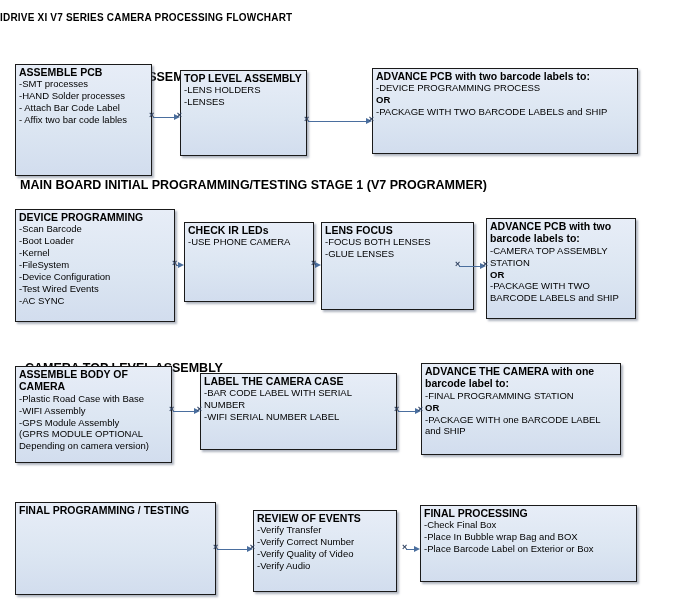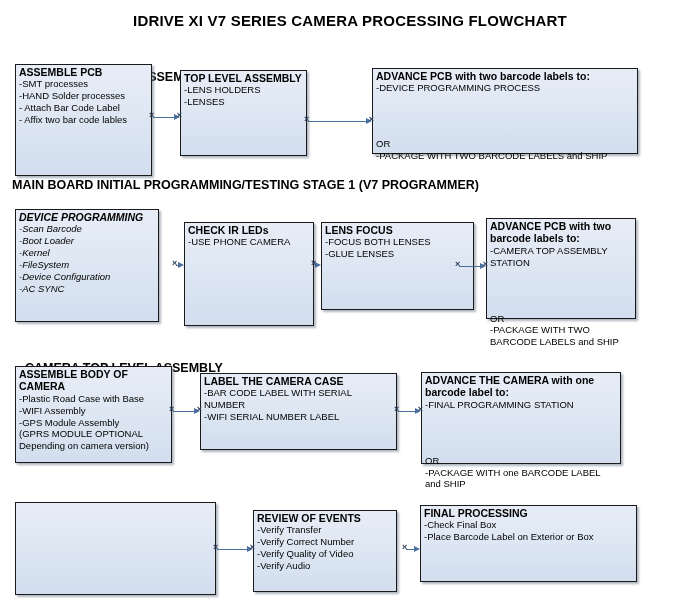--- a/index.html
+++ b/index.html
@@ -4,35 +4,35 @@
 <style>
   * { margin:0; padding:0; box-sizing:border-box; }
   html, body { background:#ffffff; }
   body { width:700px; height:610px; font-family:"Liberation Sans", sans-serif; color:#000; }
   :root { --box-fill:#dce6f2; --box-border:#1a1a1a; --arrow:#4a6e9e; }
 
   .canvas { position:relative; width:700px; height:610px; background:#fff; overflow:hidden; }
 
   .title {
     position:absolute; top:12px; left:0; width:100%;
-    text-align:center; font-size:15px; font-weight:bold; letter-spacing:0.2px;
+    font-size:10px; font-weight:bold; letter-spacing:0.2px;
   }
   .heading {
     position:absolute; font-size:12.5px; font-weight:bold; white-space:nowrap;
   }
   .box {
     position:absolute;
     background:linear-gradient(180deg, #e7edf7 0%, var(--box-fill) 55%, #d2ddee 100%);
     border:1px solid var(--box-border);
     padding:1px 3px 2px 3px;
     box-shadow:1.5px 1.5px 2px rgba(110,120,140,0.55);
   }
   .btitle { font-size:10.5px; font-weight:bold; line-height:1.18; }
   .bline  { font-size:9.5px;  line-height:1.25; }
-  .bline.bold { font-weight:normal;margin-top:44px; }
+  .bline.bold { font-weight:bold; }
 
   .arrow { position:absolute; height:9px; }
   .arrow .line {
     position:absolute; left:1px; right:5px; top:4px;
     border-top:1px solid var(--arrow);
   }
   .arrow .head {
     position:absolute; right:0; top:1px; width:0; height:0;
     border-left:6px solid var(--arrow);
     border-top:3.5px solid transparent;
@@ -88,35 +88,36 @@
       <span class="xm start"></span>
       <span class="xm end"></span>
   </div>
   <div class="arrow" style="left:307px; top:117px; width:65px;">
     <span class="line"></span>
       <span class="head"></span>
       <span class="xm start"></span>
       <span class="xm end"></span>
   </div>
 
-  <div class="heading" style="left:12px; top:178px;">MAIN BOARD INITIAL PROGRAMMING/TESTING STAGE 1 (V7 PROGRAMMER)</div>
-
-  <div class="box" style="left:15px; top:209px; width:144px; height:113px;font-style:italic;">
+  <div class="heading" style="left:20px; top:178px;">MAIN BOARD INITIAL PROGRAMMING/TESTING STAGE 1 (V7 PROGRAMMER)</div>
+
+  <div class="box" style="left:15px; top:209px; width:160px; height:113px;">
     <div class="btitle">DEVICE PROGRAMMING</div>
     <div class="blines">
         <div class="bline">-Scan Barcode</div>
         <div class="bline">-Boot Loader</div>
         <div class="bline">-Kernel</div>
         <div class="bline">-FileSystem</div>
         <div class="bline">-Device Configuration</div>
+        <div class="bline">-Test Wired Events</div>
         <div class="bline">-AC SYNC</div>
       </div>
   </div>
 
-  <div class="box" style="left:184px; top:222px; width:130px; height:104px;">
+  <div class="box" style="left:184px; top:222px; width:130px; height:80px;">
     <div class="btitle">CHECK IR LEDs</div>
     <div class="blines">
         <div class="bline">-USE PHONE CAMERA</div>
       </div>
   </div>
 
   <div class="box" style="left:321px; top:222px; width:153px; height:88px;">
     <div class="btitle">LENS FOCUS</div>
     <div class="blines">
         <div class="bline">-FOCUS BOTH LENSES</div>
@@ -164,21 +165,21 @@
     <div class="btitle">ASSEMBLE BODY OF CAMERA</div>
     <div class="blines">
         <div class="bline">-Plastic Road Case with Base</div>
         <div class="bline">-WIFI Assembly</div>
         <div class="bline">-GPS Module Assembly</div>
         <div class="bline">(GPRS MODULE OPTIONAL</div>
         <div class="bline">Depending on camera version)</div>
       </div>
   </div>
 
-  <div class="box" style="left:421px; top:372px; width:200px; height:92px;">
+  <div class="box" style="left:421px; top:363px; width:200px; height:92px;">
     <div class="btitle">ADVANCE THE CAMERA with one barcode label to:</div>
     <div class="blines">
         <div class="bline">-FINAL PROGRAMMING STATION</div>
         <div class="bline bold">OR</div>
         <div class="bline">-PACKAGE WITH one BARCODE LABEL and SHIP</div>
       </div>
   </div>
 
   <div class="arrow" style="left:172px; top:407px; width:28px;">
     <span class="line"></span>
@@ -188,36 +189,38 @@
   </div>
   <div class="arrow" style="left:397px; top:407px; width:24px;">
     <span class="line"></span>
       <span class="head"></span>
       <span class="xm start"></span>
       <span class="xm end"></span>
   </div>
 
 
   <div class="box" style="left:15px; top:502px; width:201px; height:93px;">
+    <div class="btitle">FINAL PROGRAMMING / TESTING</div>
   </div>
 
   <div class="box" style="left:253px; top:510px; width:144px; height:82px;">
     <div class="btitle">REVIEW OF EVENTS</div>
     <div class="blines">
         <div class="bline">-Verify Transfer</div>
         <div class="bline">-Verify Correct Number</div>
         <div class="bline">-Verify Quality of Video</div>
         <div class="bline">-Verify Audio</div>
       </div>
   </div>
 
   <div class="box" style="left:420px; top:505px; width:217px; height:77px;">
     <div class="btitle">FINAL PROCESSING</div>
     <div class="blines">
         <div class="bline">-Check Final Box</div>
+        <div class="bline">-Place In Bubble wrap Bag and BOX</div>
         <div class="bline">-Place Barcode Label on Exterior or Box</div>
       </div>
   </div>
 
   <div class="arrow" style="left:216px; top:545px; width:37px;">
     <span class="line"></span>
       <span class="head"></span>
       <span class="xm start"></span>
       <span class="xm end"></span>
   </div>

